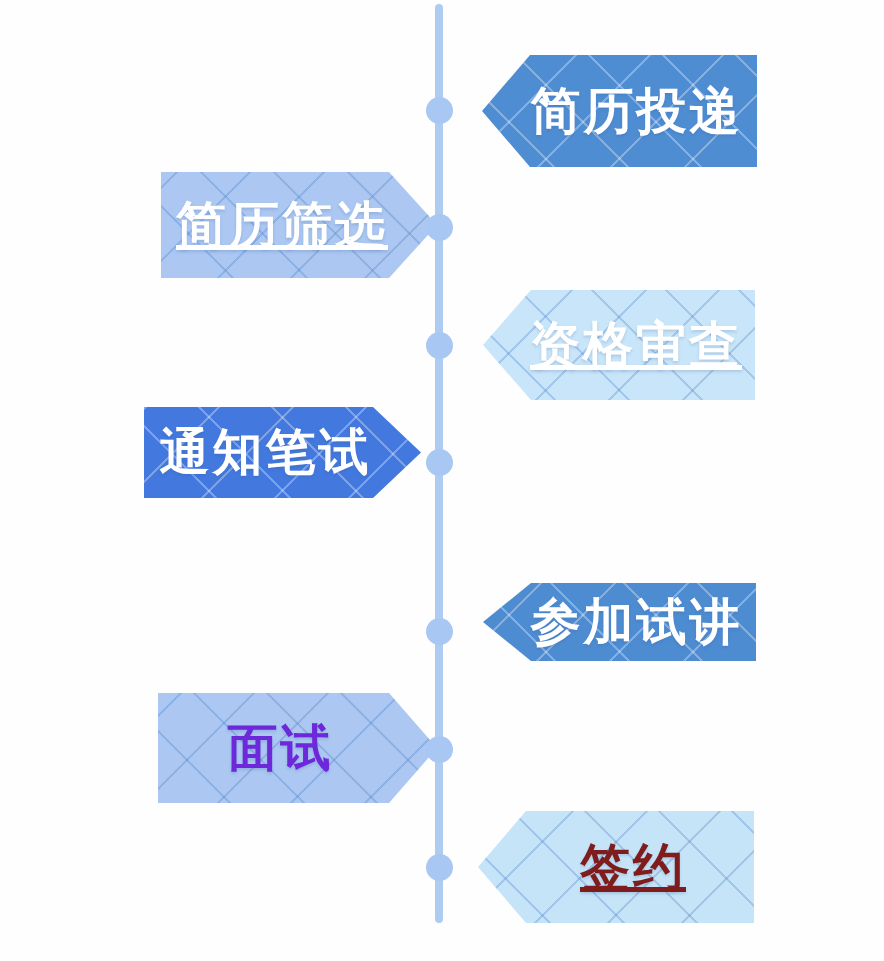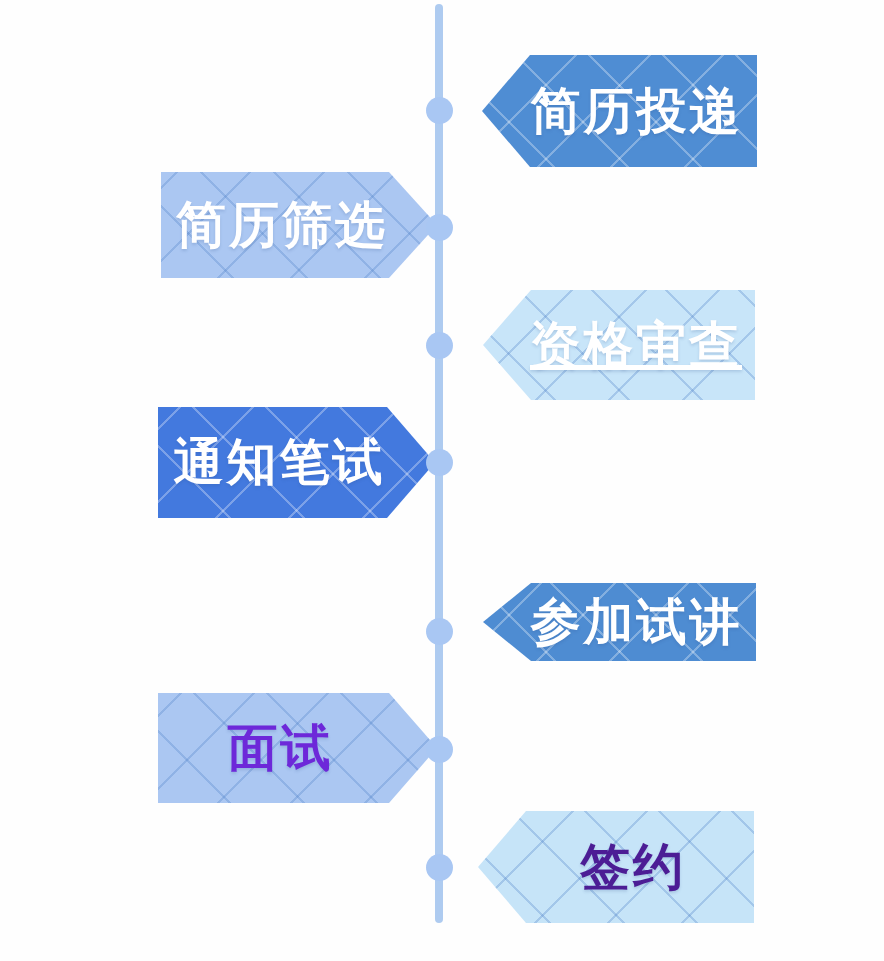--- a/index.html
+++ b/index.html
@@ -75,23 +75,23 @@
     background-image:
       repeating-linear-gradient(45deg, transparent 0, transparent 50px, rgba(255,255,255,0.30) 50px, rgba(255,255,255,0.30) 52px),
       repeating-linear-gradient(-45deg, transparent 0, transparent 50px, rgba(255,255,255,0.30) 50px, rgba(255,255,255,0.30) 52px);
   }
   .pat-dark::after {
     background-image:
       repeating-linear-gradient(45deg, transparent 0, transparent 50px, rgba(80,130,200,0.30) 50px, rgba(80,130,200,0.30) 52px),
       repeating-linear-gradient(-45deg, transparent 0, transparent 50px, rgba(80,130,200,0.30) 50px, rgba(80,130,200,0.30) 52px);
   }
   .s1 { left: 482px; top: 55px;  width: 241px; height: 112px; }
-  .s2 { left: 161px; top: 172px; width: 242px; height: 106px; }
+  .s2 { left: 161px; top: 172px; width: 242px; height: 106px; text-decoration: underline; }
   .s3 { left: 483px; top: 290px; width: 238px; height: 110px; text-decoration: underline; }
-  .s4 { left: 158px; top: 407px; width: 243px; height: 111px; }
+  .s4 { left: 144px; top: 407px; width: 243px; height: 91px; }
   .s5 { left: 483px; top: 583px; width: 239px; height: 78px; }
   .s6 { left: 158px; top: 693px; width: 245px; height: 110px; }
   .s7 { left: 478px; top: 811px; width: 242px; height: 112px; }
 
   .banner-label {
     position: relative;
     z-index: 1;
     white-space: nowrap;
   }
 </style>
@@ -127,17 +127,17 @@
   </div>
 
   <div class="banner point-left s5 pat-light" style="background-color: rgb(78, 140, 210); color: rgb(255, 255, 255);">
     <span class="banner-label">参加试讲</span>
   </div>
 
   <div class="banner point-right s6 pat-dark" style="background-color: rgb(171, 199, 242); color: #6d28d9;">
     <span class="banner-label">面试</span>
   </div>
 
-  <div class="banner point-left s7 pat-dark" style="background-color: rgb(198, 228, 248); color: #4c1d95;">
+  <div class="banner point-left s7 pat-dark" style="background-color: rgb(198, 228, 248); color: #7f1d1d; text-decoration: underline;">
     <span class="banner-label">签约</span>
   </div>
 
 </div>
 
 </body></html>

